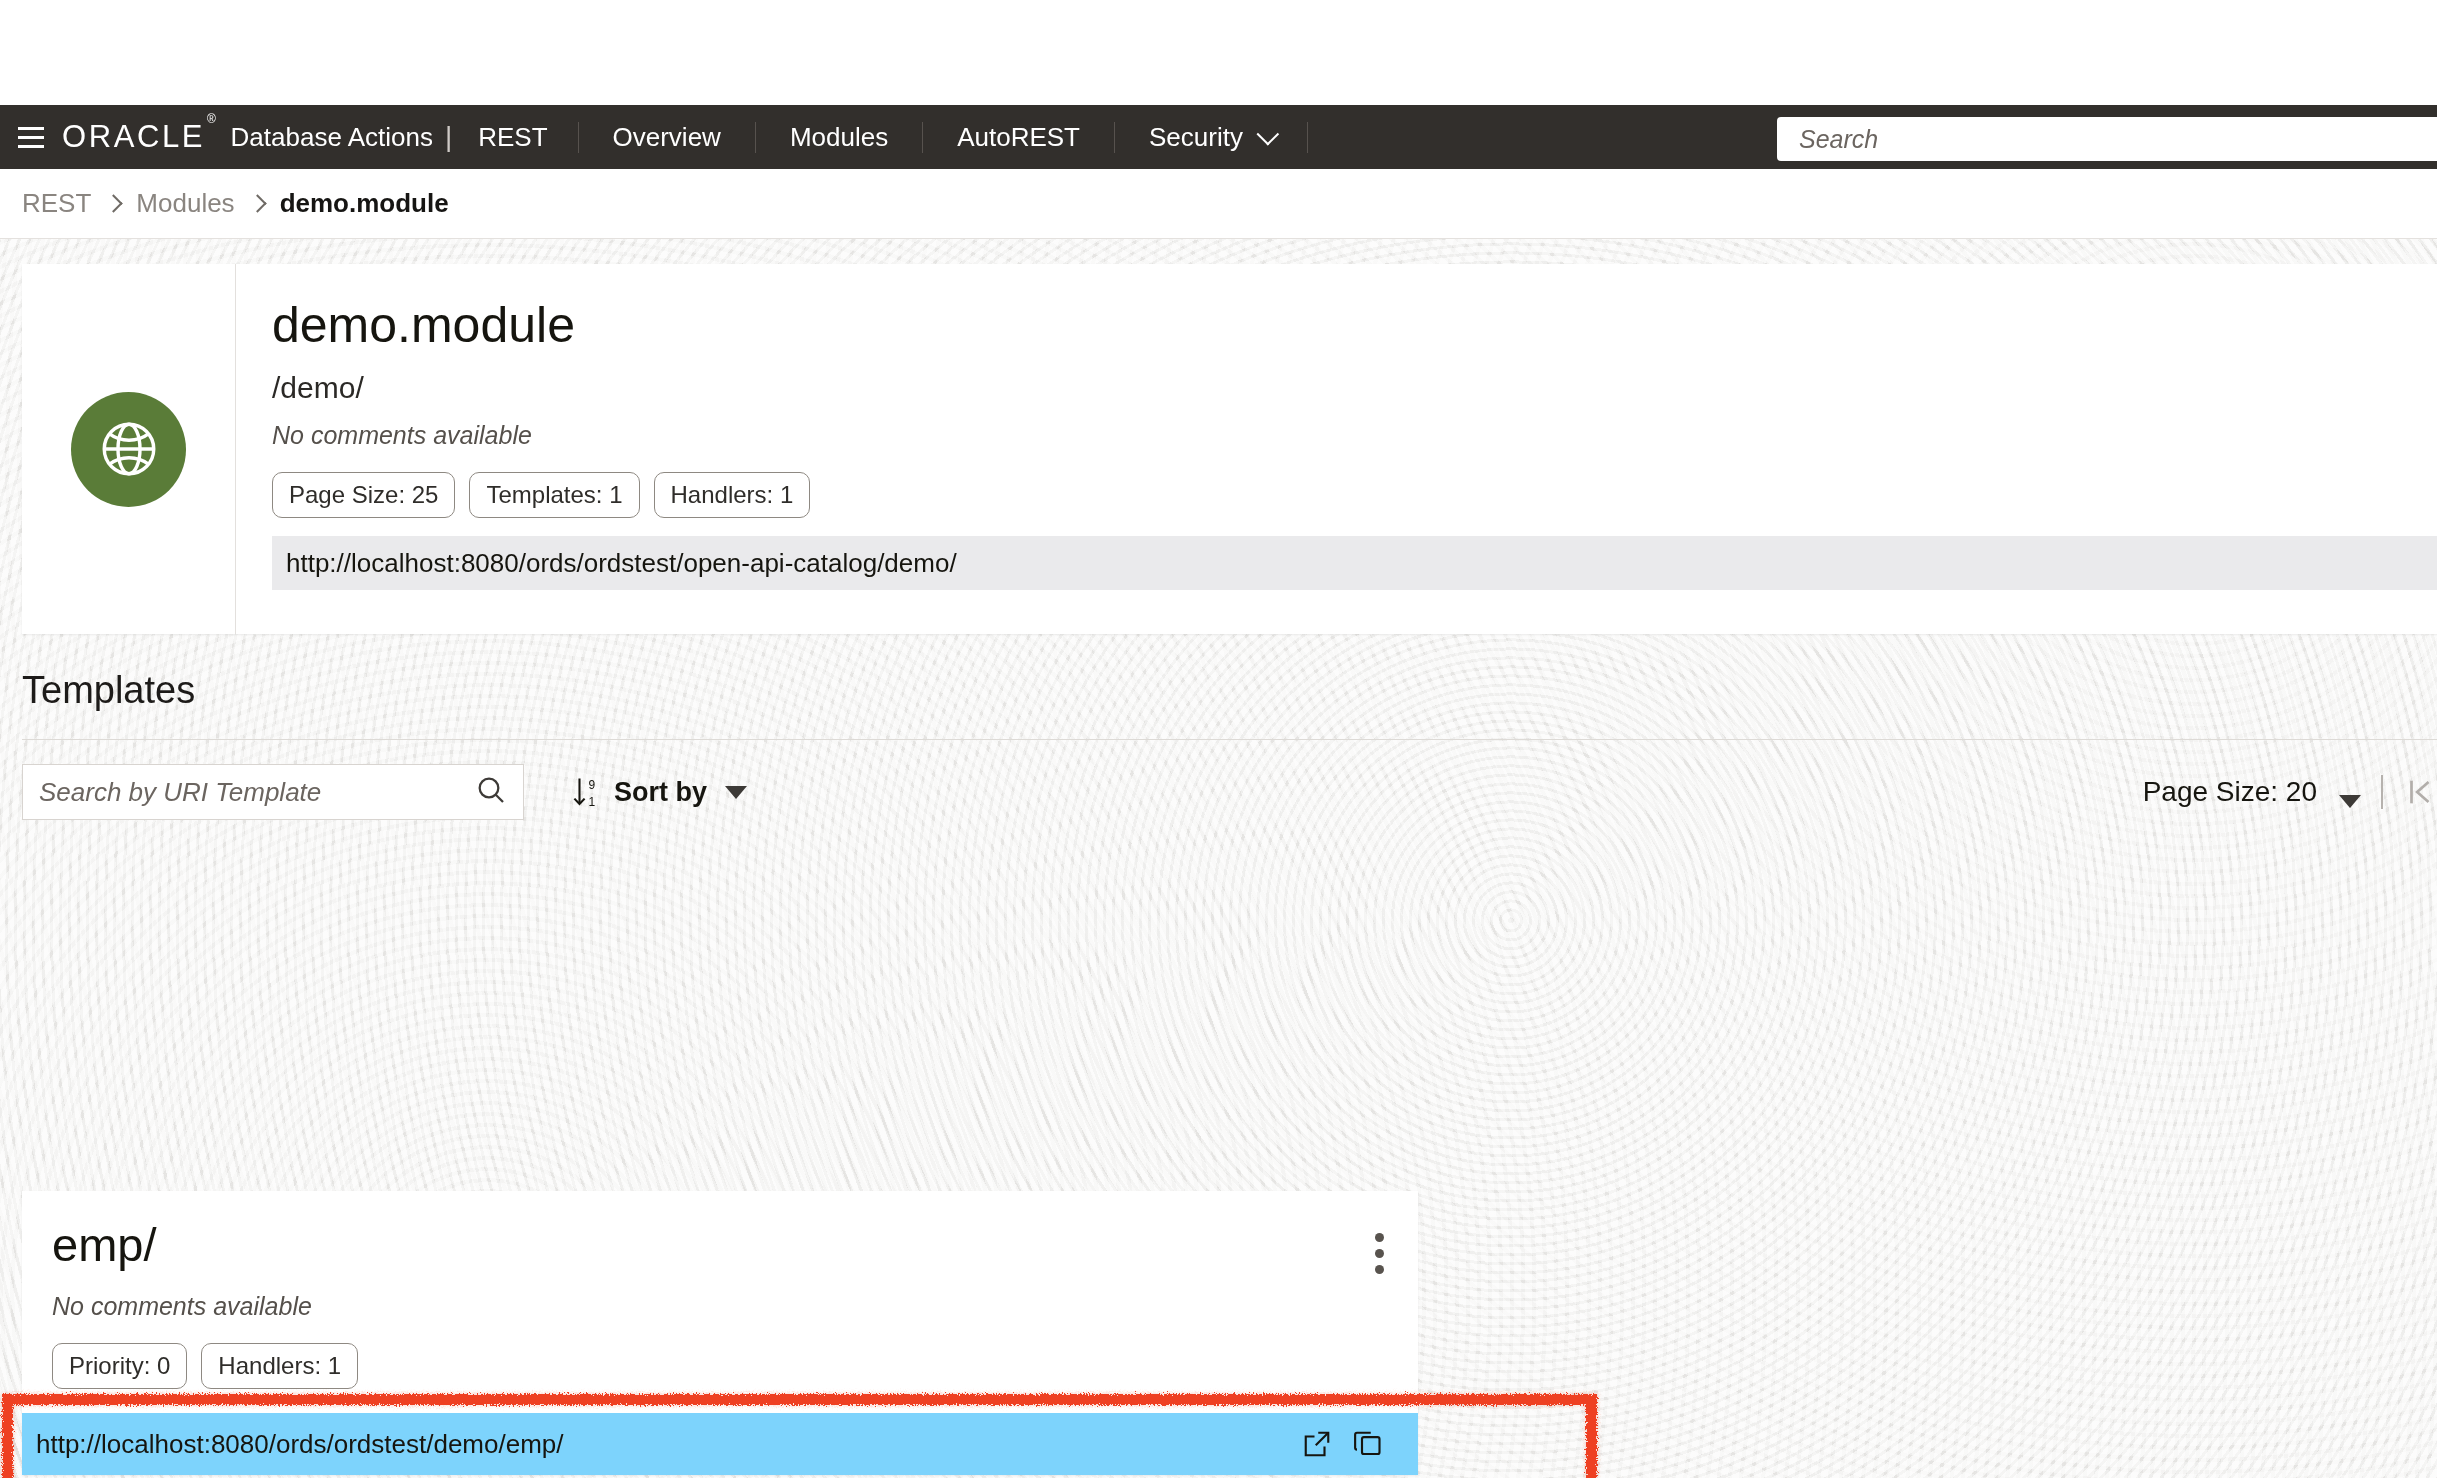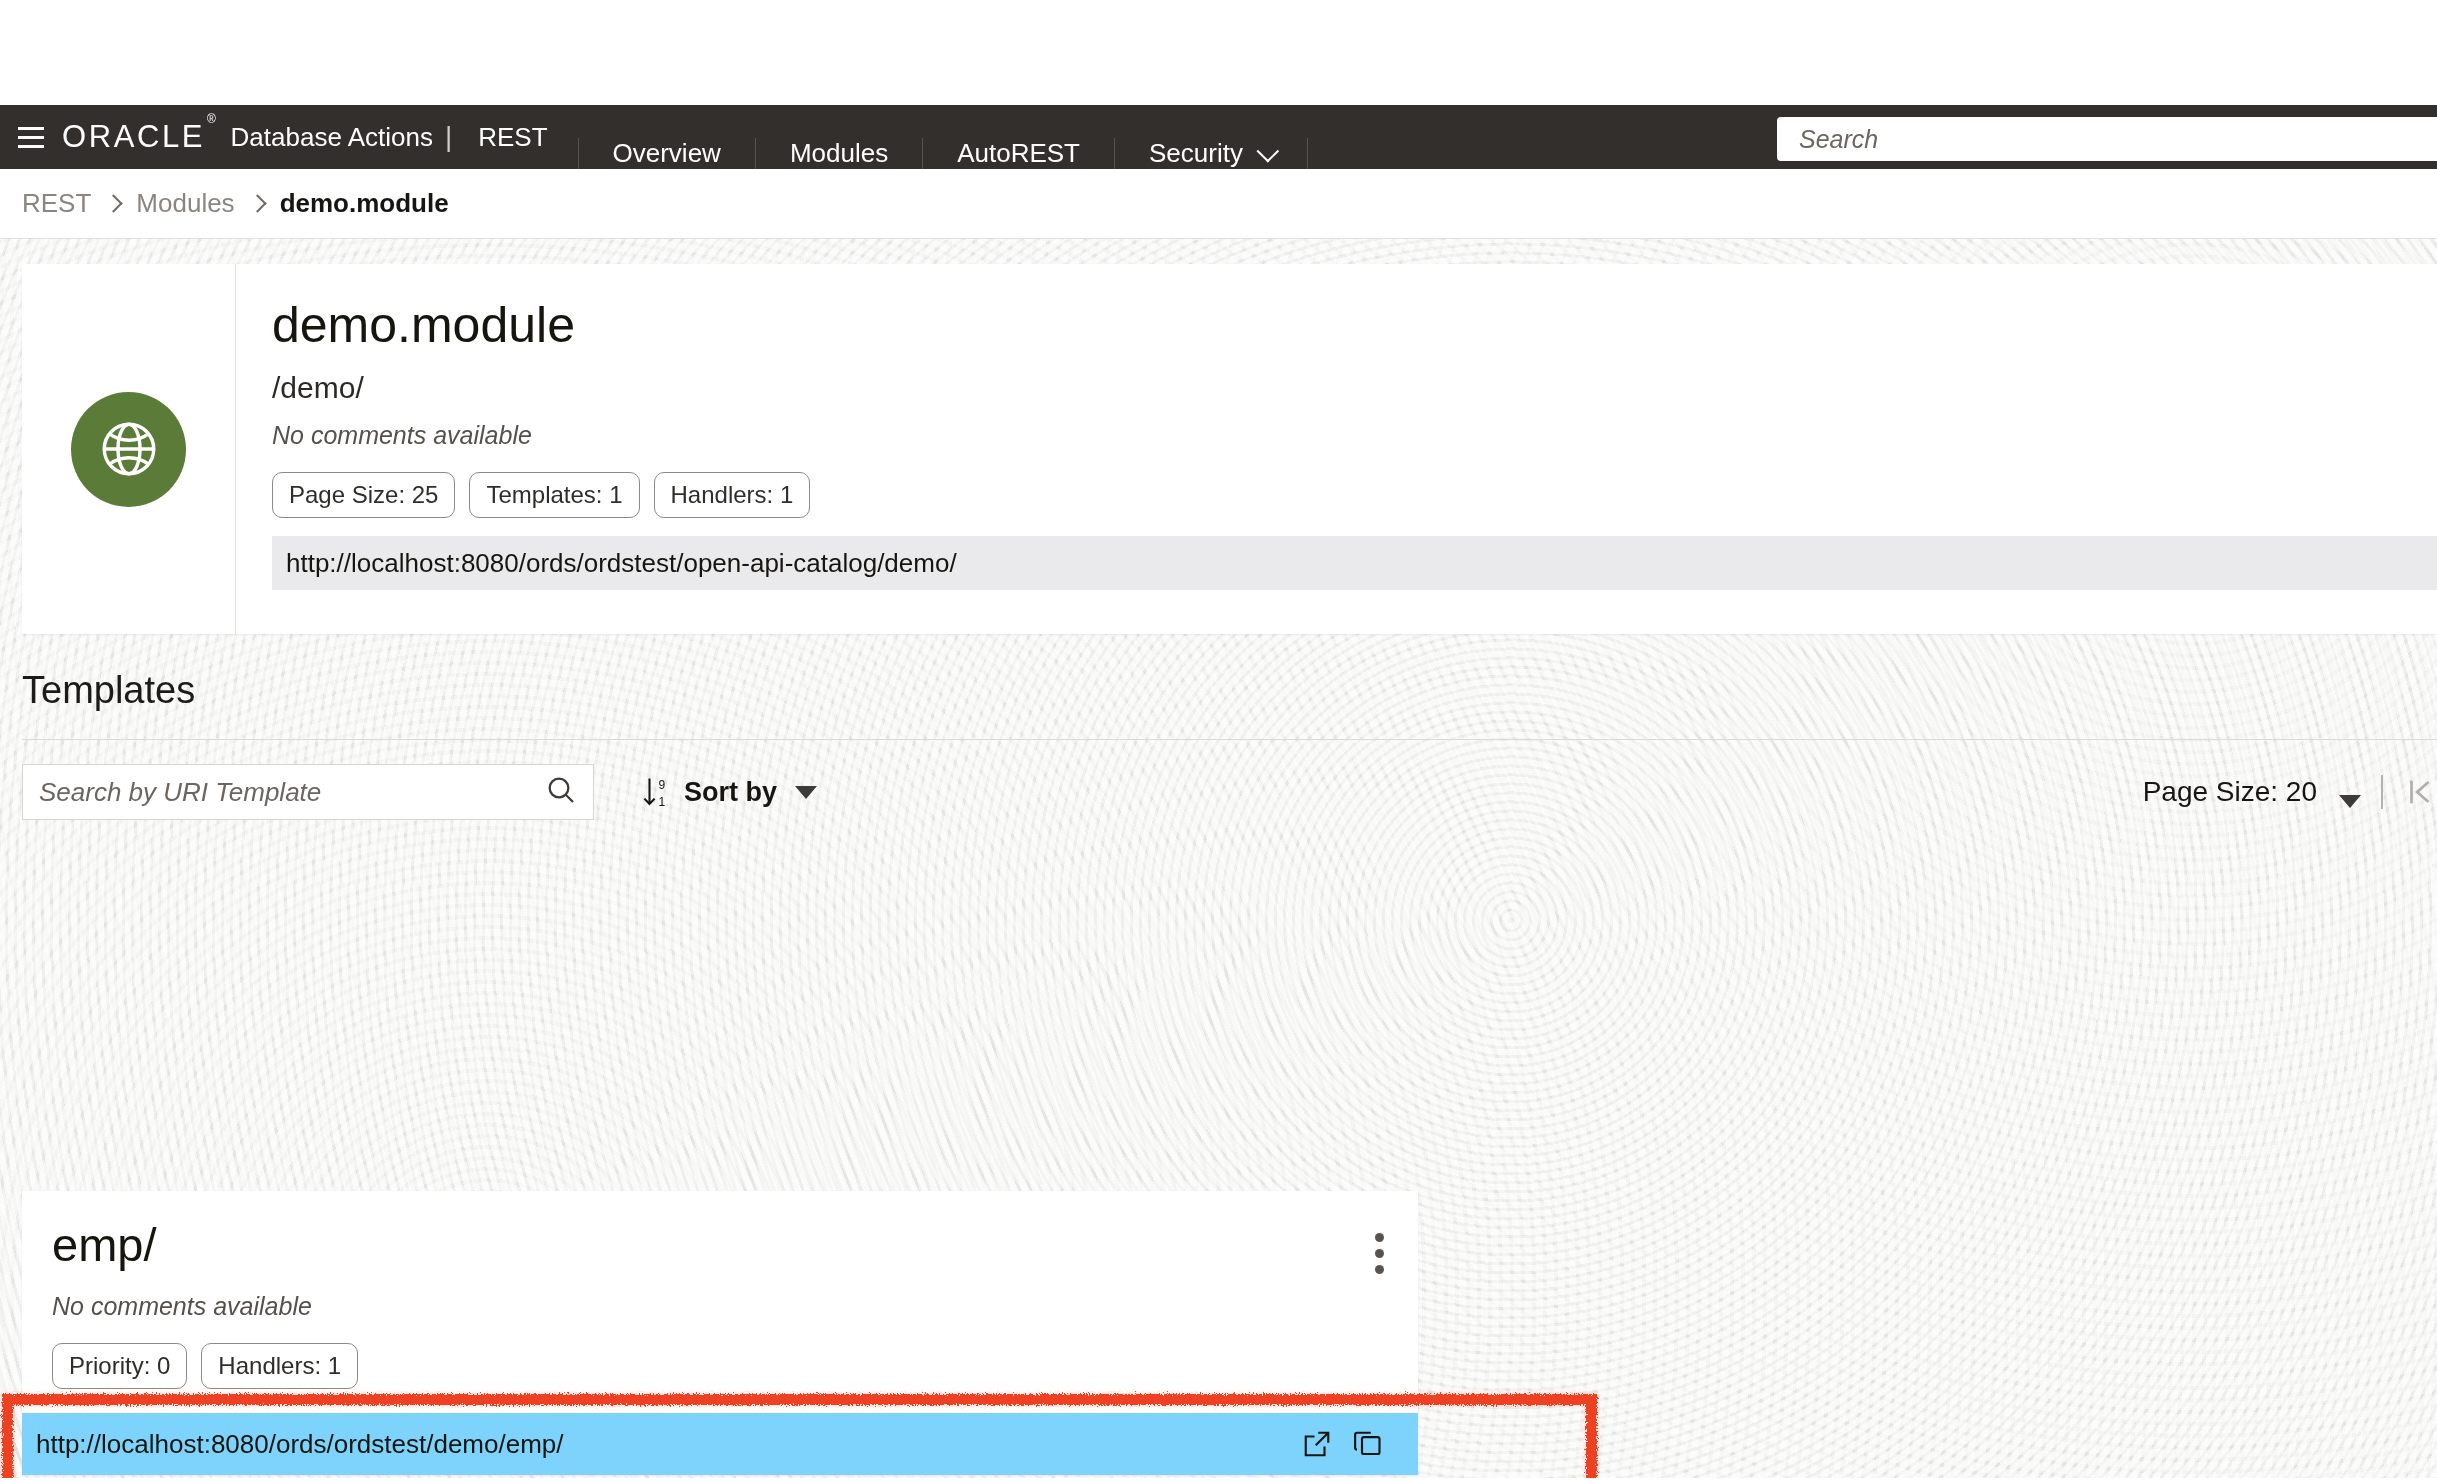--- a/index.html
+++ b/index.html
@@ -46,21 +46,21 @@
   .oracle-word sup { font-size: 12px; top: -13px; position: relative; left: 2px; }
   .brand-sub {
     font-size: 26px;
     margin-left: 14px;
     font-weight: 300;
   }
   .brand-pipe {
     margin: 0 12px; font-size: 28px; font-weight: 200; color: #cfcac6;
   }
   .nav {
-    display: flex; align-items: flex-end; border-radius: 11px;
+    display: flex; align-items: center; border-radius: 11px;
   }
   .nav-item {
     display: flex; align-items: center; justify-content: center;
     padding: 0 34px;
     color: #ffffff;
     font-size: 26px;
     font-weight: 300;
     border-left: 1px solid #57524e;
     cursor: pointer;
     white-space: nowrap;
@@ -176,21 +176,21 @@
   .section-rule {
     position: absolute; left: 22px; right: 0; top: 500px;
     height: 1px; background: #dddad6;
   }
   .toolbar {
     position: absolute; left: 22px; right: 0; top: 520px;
     height: 66px;
     display: flex; align-items: center;
   }
   .tmpl-search {
-    width: 572px; height: 56px;
+    width: 502px; height: 56px;
     background: #fff;
     border: 1px solid #d8d4d0;
     display: flex; align-items: center;
     padding: 0 16px;
   }
   .tmpl-search input {
     flex: 1; border: none; outline: none;
     font-size: 26px; font-style: italic; color: #6b6560;
     font-family: "Liberation Sans", sans-serif;
     background: transparent;

